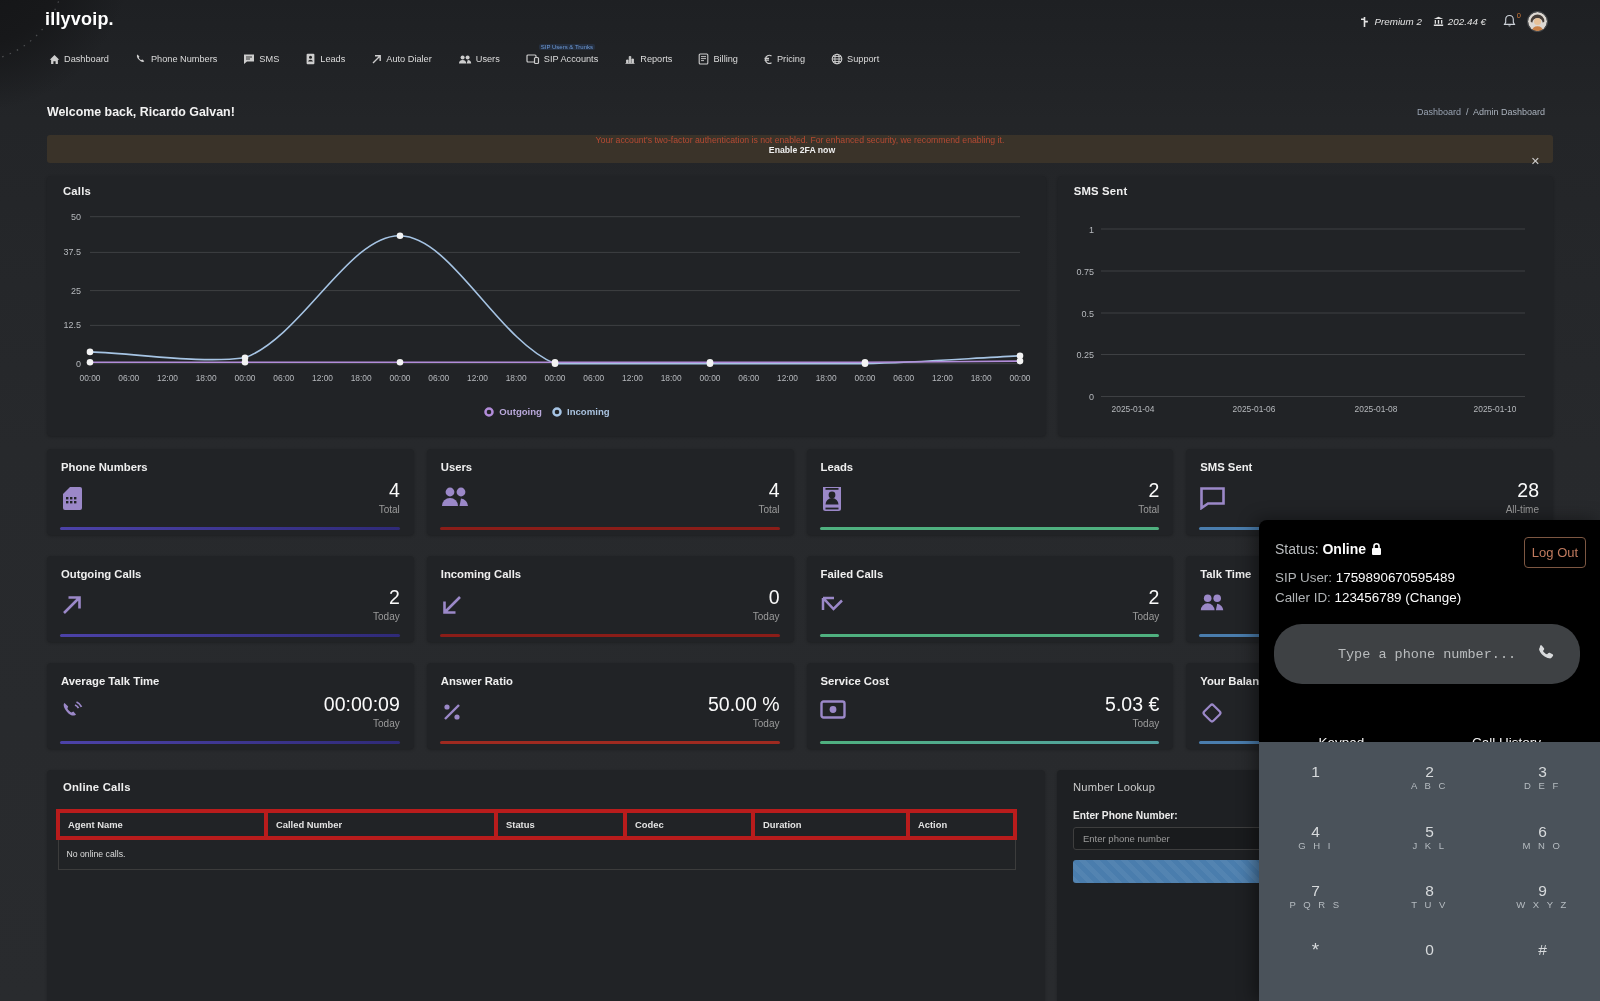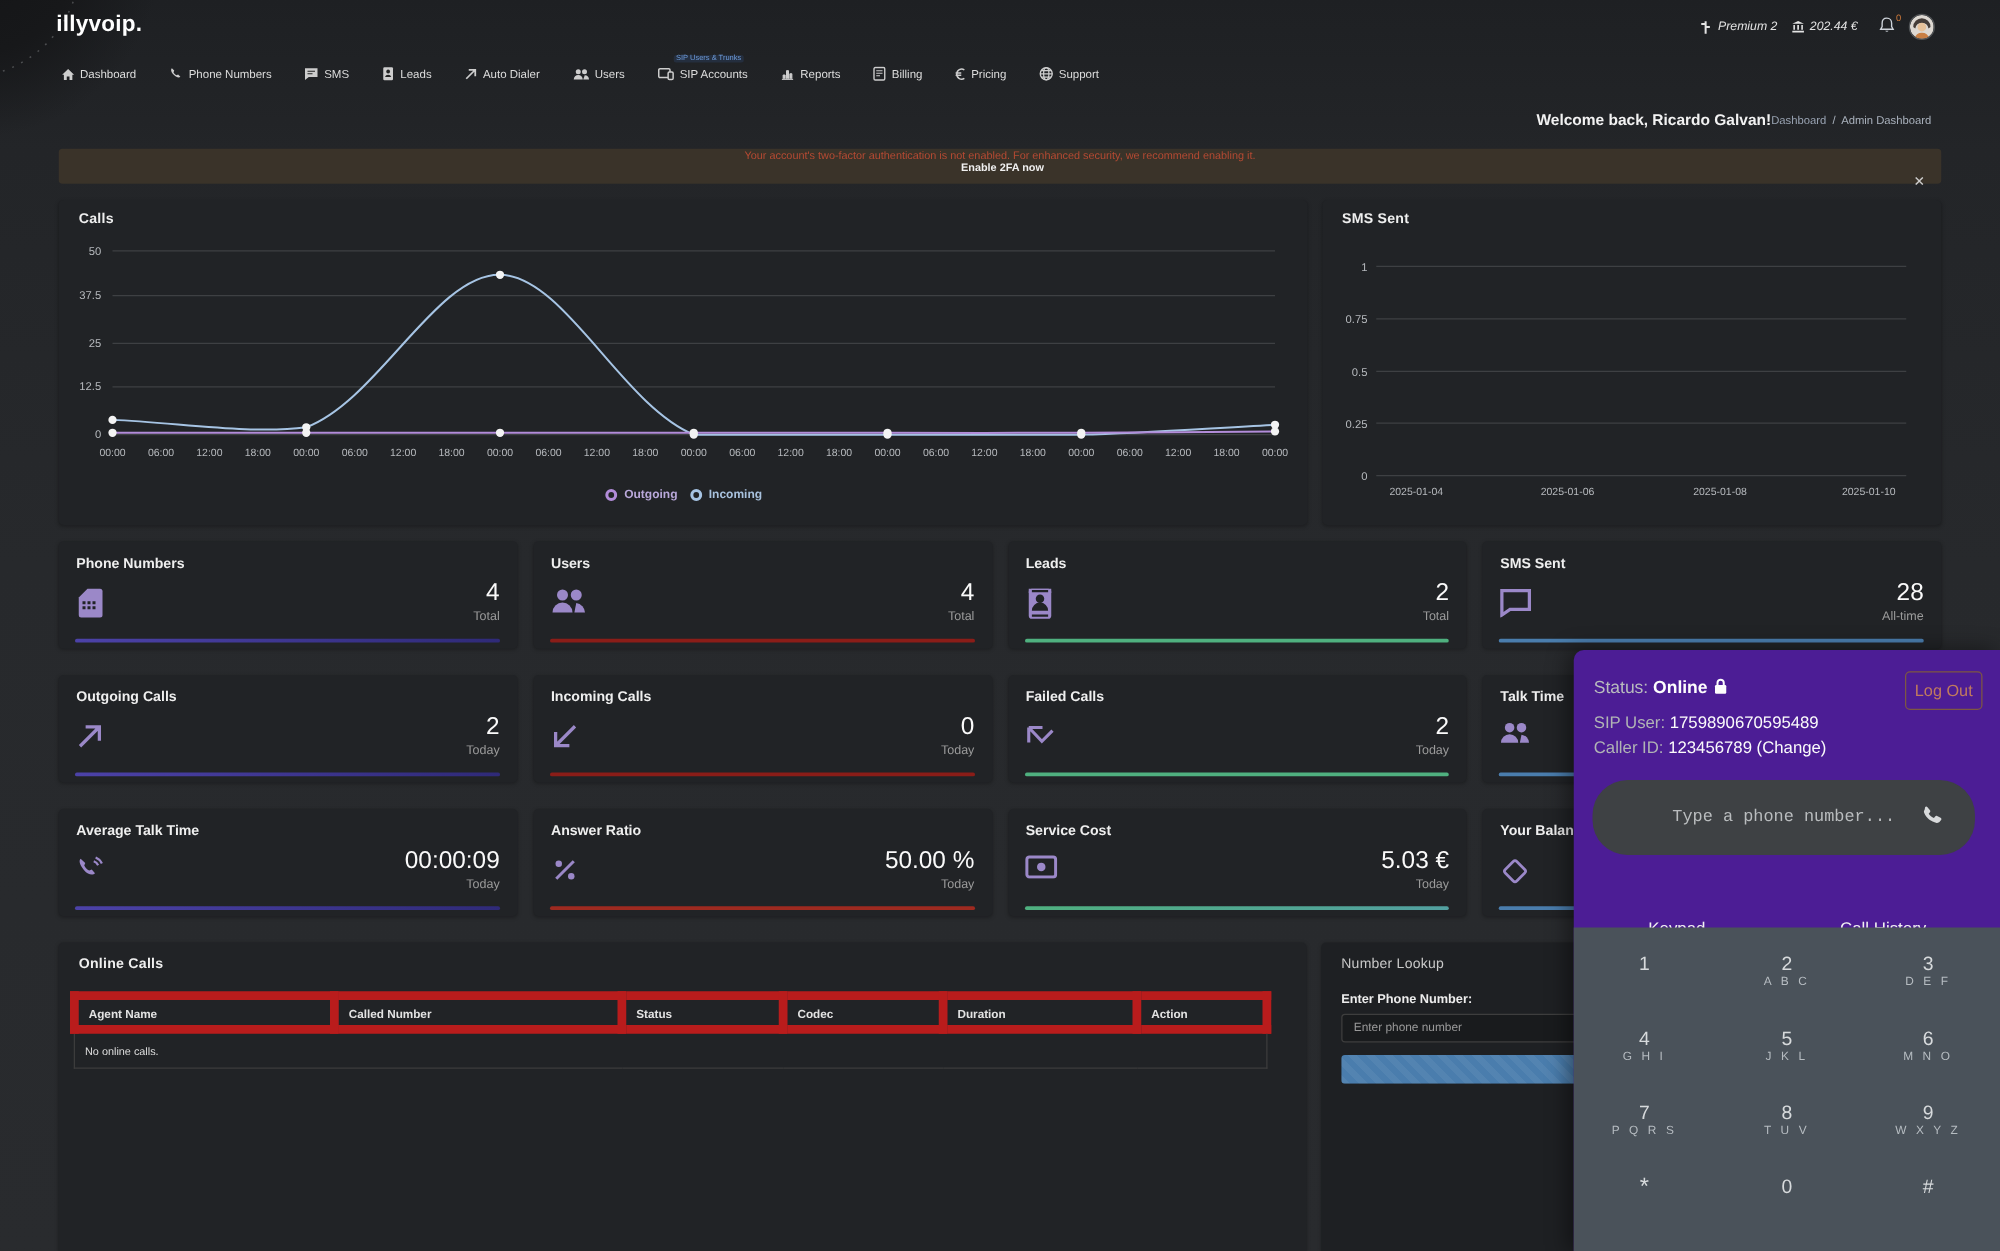--- a/index.html
+++ b/index.html
@@ -19,21 +19,21 @@
   .nav { position:absolute; left:49px; top:53px; display:flex; align-items:center; gap:26px; font-size:9.2px; color:#dcdcdc; }
   .nav .it { display:flex; align-items:center; gap:4px; position:relative; white-space:nowrap; }
   .nav .it svg { opacity:.92; }
   .mini { position:absolute; top:-9px; left:13px; font-size:6px; color:#6d9ad8; white-space:nowrap; background:rgba(45,70,110,.35); padding:0 2px; border-radius:2px; }
   .topright { position:absolute; top:11px; right:52px; display:flex; align-items:center; font-size:9.8px; color:#e3e3e3; }
   .topright .itl { font-style:italic; display:flex; align-items:center; gap:4px; }
   .bellwrap { position:relative; margin-left:17px; }
   .bellnum { position:absolute; top:-3px; right:-5px; font-size:7.5px; color:#d07a3a; font-style:normal; }
   .avatar { width:21px; height:21px; border-radius:50%; margin-left:11px; overflow:hidden; border:1px solid #505356; background:#26282a; }
   
-  .headrow { display:flex; justify-content:flex-end; align-items:center; margin-top:7px; }
+  .headrow { display:flex; justify-content:space-between; align-items:center; margin-top:23px; }
   .h1 { font-size:12.4px; font-weight:bold; color:#f2f2f2; }
   .crumbs { font-size:9px; color:#aab2bd; margin-right:8px; }
   .crumbs .c1 { color:#99a3b2; }
   
   .banner { margin-top:16px; background:#3a3329; border-radius:3px; height:28px; display:flex; align-items:center; padding:0 13px 0 13px; font-size:8.7px;flex-direction:column; }
   .banner .warn { color:#b54a33; }
   .banner b { color:#f0f0f0; margin-left:4px; }
   .banner .x { margin-left:auto; color:#cfcfcf; font-size:11px; }
   
   .card { background:#212326; border-radius:4px; box-shadow:0 1px 3px rgba(0,0,0,.25); }
@@ -53,29 +53,29 @@
   .bar-red { background:#8a1d18; }
   .bar-green { background:#4fb07f; }
   .bar-blue { background:#4a7dad; }
   .bar-teal { background:linear-gradient(90deg,#4fb07f,#52a0a0); }
   .answer .bar-red { background:#9e2a20; }
   
   .botrow { display:flex; gap:12px; margin-top:21px; height:247px; }
   .oc { width:1000px; padding:11px 16px; background:#212326; border-radius:4px 4px 0 0; box-shadow:0 1px 3px rgba(0,0,0,.25); }
   .lookup { width:496px; padding:11px 16px; background:#1e2023; border-radius:4px 4px 0 0; box-shadow:0 1px 3px rgba(0,0,0,.25); }
   table.octab { border-collapse:collapse; margin-top:16px; width:961px; margin-left:-7px; table-layout:fixed; }
-  table.octab th { border:7px solid #b91c1c; font-size:9.4px; font-weight:bold; color:#e3e3e3; text-align:left; padding:0 8px; height:27px; }
+  table.octab th { border:4px solid #b91c1c; font-size:9.4px; font-weight:bold; color:#e3e3e3; text-align:left; padding:0 8px; height:27px; }
   table.octab td { border:1px solid #3c3c3c; font-size:8.7px; color:#dedede; padding:0 8px; height:31px; }
   .lookup .lt { font-size:11.2px; color:#c9c9c9; letter-spacing:.2px; }
   .lookup .lbl2 { font-size:10.2px; font-weight:bold; color:#ececec; margin-top:17px; }
   .lookup input { margin-top:6px; width:464px; height:23px; background:#191b1d; border:1px solid #3e3e3e; border-radius:3px; color:#9a9a9a; font-size:9.5px; padding:0 9px; font-family:"Liberation Sans",sans-serif; display:block; }
   .lookup input::placeholder { color:#9a9a9a; }
   .lookup .btn { margin-top:10px; width:464px; height:23px; background:repeating-linear-gradient(45deg, rgba(255,255,255,.05) 0 5px, rgba(0,0,0,0) 5px 10px), #4a7dad; border-radius:3px; color:#fff; font-size:9.5px; display:flex; align-items:center; justify-content:center; }
   
-  .phone { position:absolute; left:1259px; top:520px; width:341px; height:481px; background:#4c1d95; border-radius:8px 0 0 0; box-shadow:-4px 0 18px rgba(0,0,0,.45); z-index:5; }
+  .phone { position:absolute; left:1259px; top:520px; width:341px; height:481px; background:#000000; border-radius:8px 0 0 0; box-shadow:-4px 0 18px rgba(0,0,0,.45); z-index:5; }
   .ph-status { position:absolute; left:16px; top:21px; font-size:14px; color:#b9bcbe; }
   .ph-status b { color:#fdfdfd; }
   .logout { position:absolute; right:14px; top:17px; width:62px; height:31px; border:1px solid #7d5742; border-radius:4px; color:#c07a5e; font-size:13px; display:flex; align-items:center; justify-content:center; }
   .ph-line { position:absolute; left:16px; font-size:13.4px; color:#b0b3b5; }
   .ph-line b { color:#fbfbfb; font-weight:normal; }
   .ph-input { position:absolute; left:15px; top:104px; width:306px; height:60px; border-radius:28px; background:#3e4144; display:flex; align-items:center; justify-content:center; }
   .ph-input .txt { font-family:"Liberation Mono",monospace; font-size:13.5px; color:#b9bcbe; }
   .ph-tabs { position:absolute; top:195px; left:0; width:330px; display:flex;margin-top:20px; }
   .ph-tabs div { flex:1; text-align:center; font-size:13.5px; color:#f2f2f2; }
   .keypad { position:absolute; left:0; top:222px; width:341px; height:259px; background:#4a525a; }

